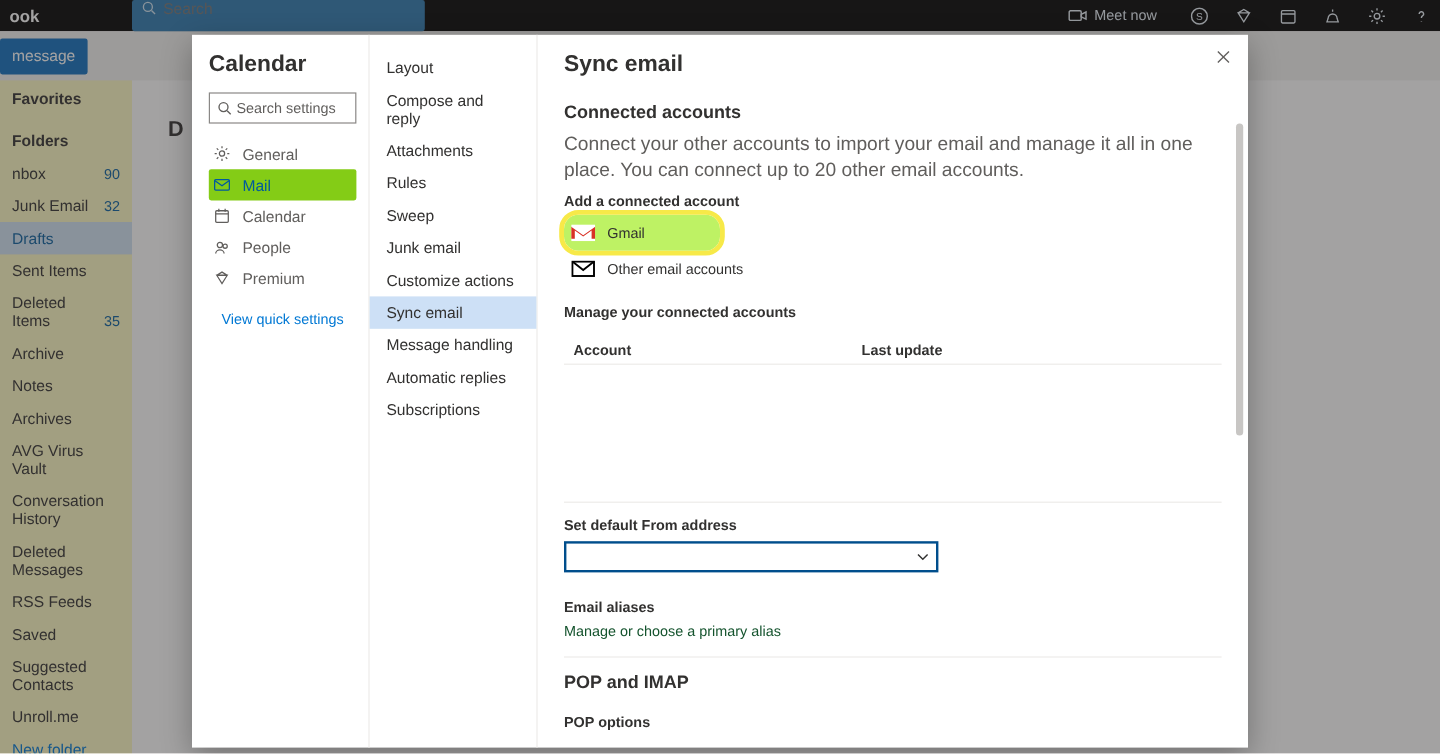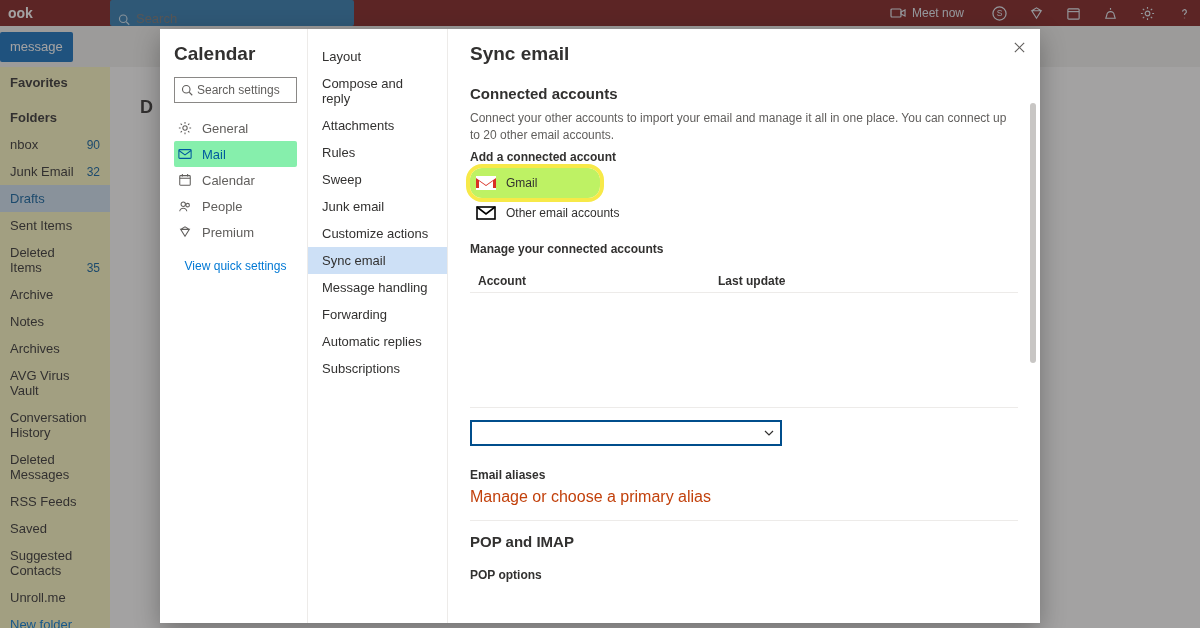--- a/index.html
+++ b/index.html
@@ -1,21 +1,21 @@
 <!DOCTYPE html>
 <html><head>
 <meta charset="utf-8">
 <style>
 * { box-sizing: border-box; margin: 0; padding: 0; font-family: "Segoe UI", Arial, sans-serif; }
 body { width: 1200px; height: 628px; overflow: hidden; background: #f3f2f1; position: relative; }
 
 
-.topbar { height: 26px; background: #7f1d1d; display: flex; align-items: center; padding: 0 8px; color: #fff; font-size: 13px; }
+.topbar { height: 26px; background: #000000; display: flex; align-items: center; padding: 0 8px; color: #fff; font-size: 13px; }
 .topbar .brand { width: 102px; font-size: 14px; font-weight:600; }
-.searchwrap { background: #2d79af; height: 26px; width: 244px; display: flex; align-items: flex-end; border-radius: 2px; padding: 0 8px; color: #cfe3f1; }
+.searchwrap { background: #2d79af; height: 26px; width: 244px; display: flex; align-items: flex-start; border-radius: 2px; padding: 0 8px; color: #cfe3f1; }
 .searchwrap svg { margin-right: 6px; }
 .searchwrap input { background: transparent; border: none; outline: none; color: #cfe3f1; font-size: 13px; width: 100%; }
 .topbar .spacer { flex: 1; }
 .topbar .ico { margin-left: 22px; display:flex; align-items:center; }
 .topbar .meet { display:flex; align-items:center; font-size:12px; color:#e6eef6; margin-right:6px;}
 .topbar .meet svg{margin-right:6px;}
 
 
 .cmdbar { height: 41px; background: #f3f2f1; display:flex; align-items:center; padding-left:0;}
 .newmsg { background:#106ebe; color:#fff; font-size:13px; height:30px; padding:0 10px; display:flex; align-items:center; border:none; border-radius:2px; margin-left:0;}
@@ -36,41 +36,41 @@
 .overlay{ position:absolute; inset:0; background:rgba(50,49,48,0.45);}
 
 
 .panel{ position:absolute; left:160px; top:29px; width:880px; height:594px; background:#fff; box-shadow:0 8px 24px rgba(0,0,0,0.3); display:flex;}
 .panel .col1{ width:148px; border-right:1px solid #edebe9; padding:14px 10px 10px 14px; display:flex; flex-direction:column;}
 .panel .title{ font-size:19px; font-weight:600; color:#323130; margin-bottom:12px;}
 .panel .sinput{ border:1px solid #8a8886; height:26px; display:flex; align-items:center; padding:0 6px; font-size:12px; color:#605e5c; margin-bottom:12px;text-align:center;}
 .panel .sinput svg{margin-right:4px;}
 .panel .cat{ display:flex; align-items:center; height:26px; font-size:13px; color:#605e5c; padding:0 4px; border-radius:2px;}
 .panel .cat svg{margin-right:10px; width:14px; height:14px;}
-.panel .cat.sel{ background:#86efac; color:#005a9e;}
+.panel .cat.sel{ background:#84cc16; color:#005a9e;}
 .panel .quick{ margin-top:14px; color:#0078d4; font-size:12px; text-align:center;}
 
 .panel .col2{ width:140px; border-right:1px solid #edebe9; padding-top:14px;}
 .panel .opt{ font-size:13px; color:#323130; padding:6px 14px; }
 .panel .opt.sel{ background:#cde0f6; color:#323130;}
 
 .panel .col3{ flex:1; position:relative; padding:14px 22px 10px 22px; overflow:hidden;}
 .panel .col3 h2{ font-size:19px; font-weight:600; color:#323130; margin-bottom:20px;}
 .panel .close{ position:absolute; top:12px; right:14px; color:#605e5c; cursor:pointer; font-size:14px;}
 .panel h3{ font-size:15px; font-weight:600; color:#323130; margin-bottom:8px;}
-.panel .desc{ font-size:12px; color:#605e5c; margin-bottom:6px; line-height:1.4;}
+.panel .desc{ font-size:16px; color:#605e5c; margin-bottom:6px; line-height:1.4;}
 .panel .subhdr{ font-size:12px; font-weight:600; color:#323130; margin-bottom:4px;}
 .panel .acct-opt{ display:flex; align-items:center; padding:8px 6px; font-size:12px; color:#323130;}
 .panel .acct-opt .ic{ width:20px; height:14px; margin-right:10px; display:flex; align-items:center; justify-content:center;}
 .panel .hl{ outline:4px solid #f7e948; background:#bef264;border-radius:12px;}
 .panel .thinhr{ border:none; border-top:1px solid #edebe9; margin:14px 0 12px;}
 .panel .tbl-hdr{ display:flex; font-size:12px; font-weight:600; color:#323130; padding:4px 8px; border-bottom:1px solid #edebe9;}
 .panel .tbl-hdr .c1{ width:240px;}
 .panel .sel-from{ width:312px; height:26px; border:2px solid #004e8c; background:#fff; display:flex; align-items:center; justify-content:flex-end; padding:0 6px; margin-top:6px;}
-.panel .link{ font-size:16px; color:#c2410c; margin-top:6px;}
+.panel .link{ font-size:12px; color:#14532d; margin-top:6px;}
 .panel .scrollthumb{ position:absolute; top:74px; right:4px; width:6px; height:260px; background:#c8c6c4; border-radius:3px;}
 
 </style>
 </head>
 <body>
 
 <div class="topbar">
   <div class="brand">ook</div>
   <div class="searchwrap">
     <svg width="13" height="13" viewBox="0 0 16 16" fill="none" stroke="#cfe3f1" stroke-width="1.5">
@@ -248,21 +248,20 @@
     <div id="opts">
         <div class="opt">Layout</div>
         <div class="opt">Compose and reply</div>
         <div class="opt">Attachments</div>
         <div class="opt">Rules</div>
         <div class="opt">Sweep</div>
         <div class="opt">Junk email</div>
         <div class="opt">Customize actions</div>
         <div class="opt sel">Sync email</div>
         <div class="opt">Message handling</div>
-        <div class="opt">Forwarding</div>
         <div class="opt">Automatic replies</div>
         <div class="opt">Subscriptions</div>
       </div>
   </div>
 
   <div class="col3">
     <div class="close">
       <svg width="13" height="13" viewBox="0 0 14 14" stroke="#605e5c" stroke-width="1.2">
           <line x1="2" y1="2" x2="12" y2="12"></line>
           <line x1="12" y1="2" x2="2" y2="12"></line>
@@ -296,20 +295,21 @@
     <div style="height:14px"></div>
     <div class="subhdr">Manage your connected accounts</div>
     <div style="height:10px"></div>
     <div class="tbl-hdr">
       <div class="c1">Account</div>
       <div>Last update</div>
     </div>
 
     <div style="height:100px"></div>
     <hr class="thinhr">
+    <div class="subhdr">Set default From address</div>
     <div class="sel-from">
       <svg width="10" height="6" viewBox="0 0 10 6" fill="none" stroke="#323130" stroke-width="1.2">
           <path d="M1 1l4 4 4-4"></path>
         </svg>
     </div>
 
     <div style="height:22px"></div>
     <div class="subhdr">Email aliases</div>
     <div class="link">Manage or choose a primary alias</div>
 

